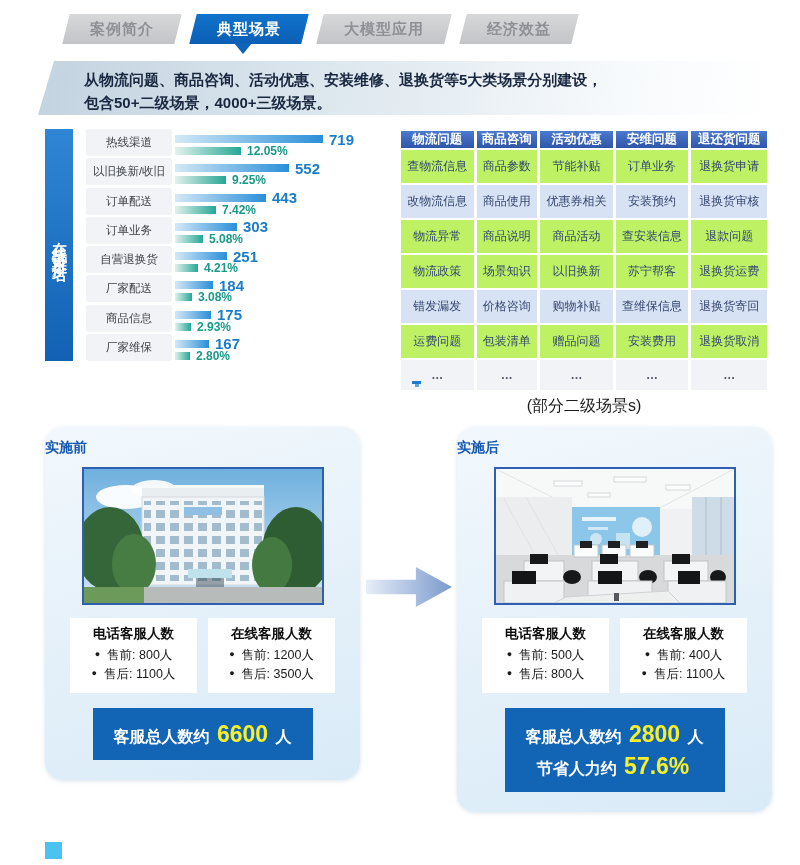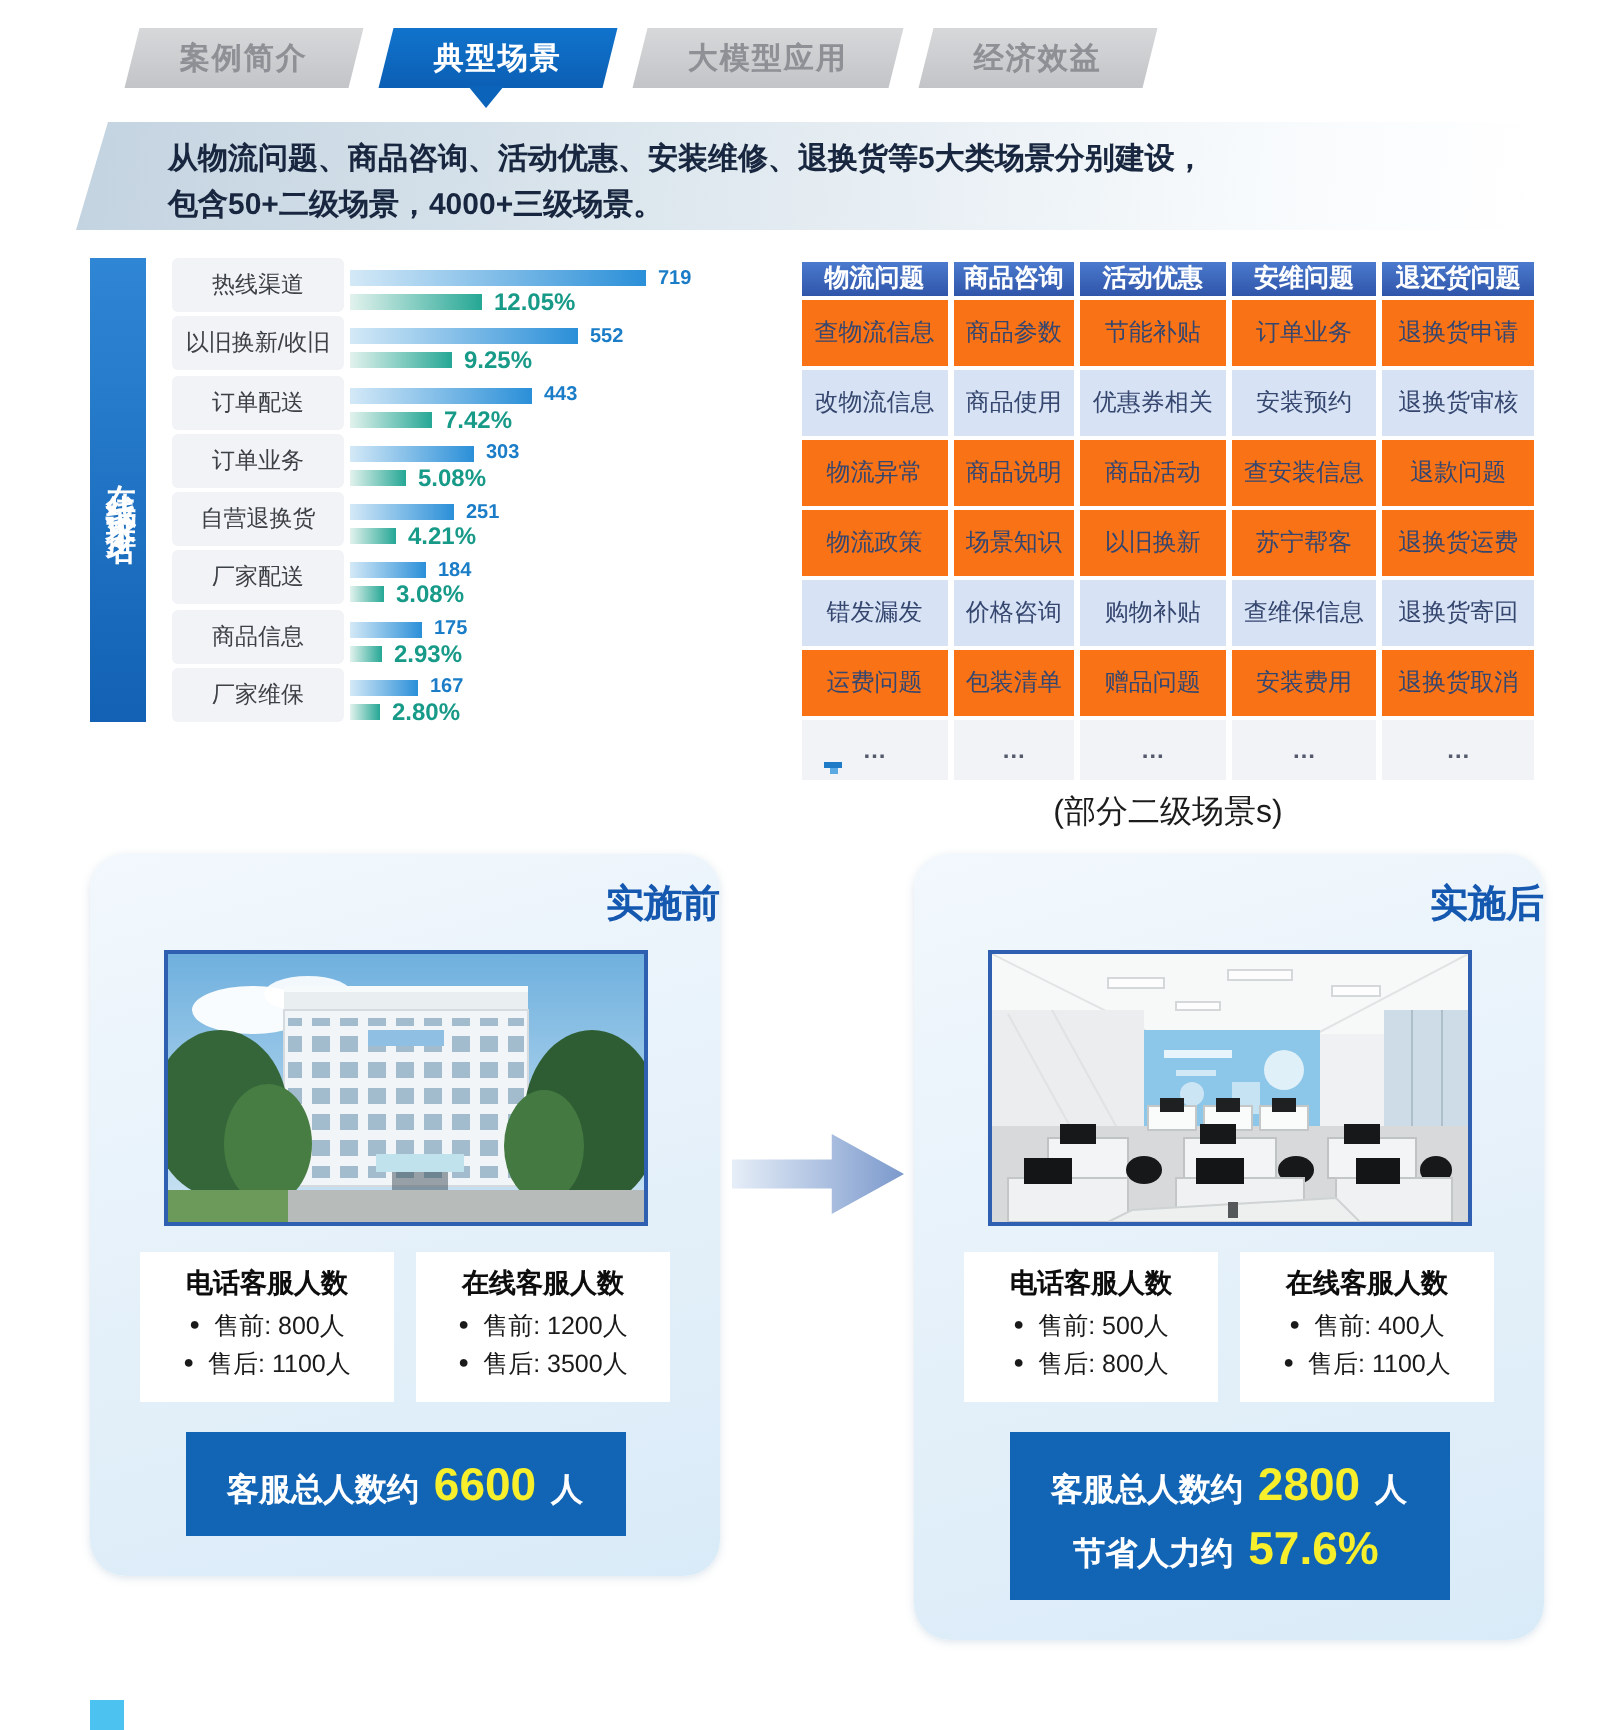--- a/index.html
+++ b/index.html
@@ -21,40 +21,40 @@
   .scenario { display:flex; margin:14px 30px 0 45px; gap:16px; }
   .chart { display:flex; gap:13px; }
   .side-label { width:28px; height:232px; background:linear-gradient(180deg,#2f86d4,#1261b4); color:#fff; font-weight:bold; font-size:15px; writing-mode:vertical-rl; text-orientation:upright; display:flex; align-items:center; justify-content:center; letter-spacing:5px; }
   .crows { display:flex; flex-direction:column; justify-content:space-between; height:232px; width:296px; }
   .crow { display:flex; align-items:flex-end; gap:3px; height:27px; }
   .cat { width:86px; background:#f1f3f6; border-radius:3px; font-size:11.5px; color:#3d4046; text-align:center; padding:6px 0; flex:none; }
   .bars { display:flex; flex-direction:column; gap:2px; flex:1; }
   .bline { display:flex; align-items:center; height:10px; }
   .bar-blue { height:8px; background:linear-gradient(90deg,#d4e9f7,#2a8fd8); }
   .bar-teal { height:8px; background:linear-gradient(90deg,#e2f2ed,#25a795); }
-  .bval { margin-left:6px; font-size:10px; font-weight:bold; color:#1b7dc7; }
+  .bval { margin-left:6px; font-size:15px; font-weight:bold; color:#1b7dc7; }
   .bpct { margin-left:6px; font-size:12px; font-weight:bold; color:#189a89; }
 
   .twrap { flex:1; }
   table { width:100%; border-collapse:separate; border-spacing:3px 2px; }
   th { background:linear-gradient(180deg,#4b7ace,#2f55a9); color:#fff; font-size:12.5px; font-weight:bold; padding:0 0; }
-  td { font-size:12px; color:#35466f; text-align:center; padding:8px 0; background:#f97316; }
+  td { font-size:12px; color:#35466f; text-align:center; padding:8px 0; background:#bef264; }
   tr.mid td { background:#d7e3f4; }
   tr.dots td { background:#f1f3f7; font-weight:bold; color:#55596b; }
   .caption { text-align:center; font-size:16px; color:#1c1c1c; margin-top:4px; }
 
   .tinymark { position:absolute; left:412px; top:381px; width:9px; height:7px; }
   .tinymark .b1 { width:9px; height:3px; background:#1f7bc8; }
   .tinymark .b2 { width:4px; height:3px; background:#5aa9e2; margin:0 auto; }
 
   
   .compare { display:flex; margin:10px 28px 0 45px; position:relative; align-items:flex-start; }
   .card { width:316px; background:linear-gradient(165deg,#f2f8fd 0%,#e4f0f9 55%,#d9ebf8 100%); border-radius:18px; padding:12px 0 20px; box-sizing:border-box; box-shadow:0 1px 4px rgba(120,150,180,.25); }
   .card.after { margin-left:97px; }
-  .ctitle { text-align:right; font-size:19px; font-weight:bold; color:#1558b0; margin-bottom:10px; }
+  .ctitle { text-align:left; font-size:14px; font-weight:bold; color:#1558b0; margin-bottom:10px; }
   .photo { width:238px; height:134px; margin:0 auto; border:2px solid #2f5fb0; background:#fff; }
   .photo svg { display:block; }
   .stats { display:flex; justify-content:center; gap:11px; margin-top:13px; }
   .sbox { background:#fff; width:127px; padding:7px 2px 8px; box-sizing:border-box; }
   .stitle { font-size:13.5px; font-weight:bold; color:#0d0d0d; text-align:center; margin-bottom:3px; }
   .sitem { font-size:12.5px; color:#1a1a1a; display:flex; gap:7px; justify-content:center; line-height:1.55; }
   .sdot { font-size:9px; transform:translateY(2px); }
   .total { margin:15px auto 0; width:220px; background:#1264b4; color:#fff; text-align:center; padding:10px 0; }
   .tline { font-size:16px; font-weight:bold; line-height:1.4; }
   .tval { color:#f7ef2b; font-size:23px; margin:0 3px; }

